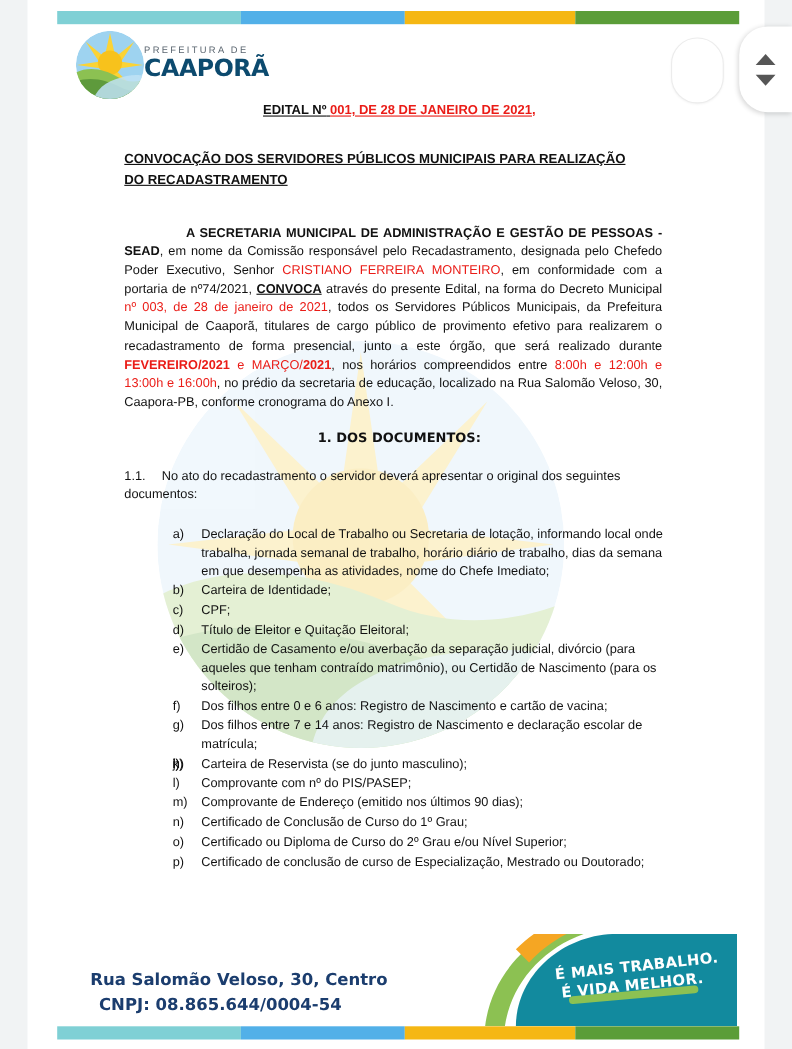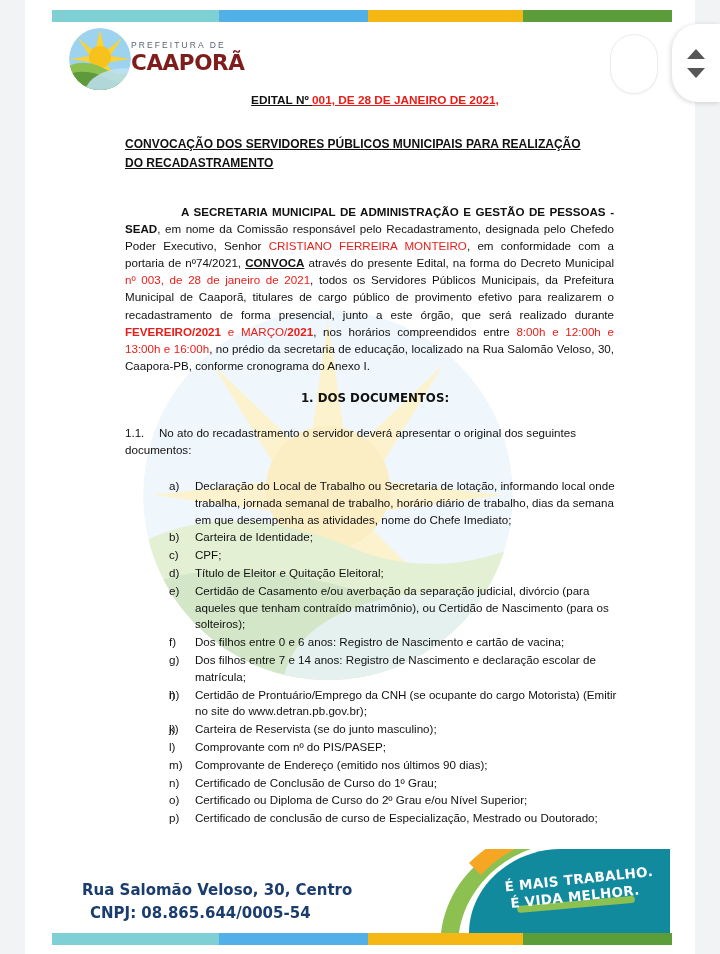--- a/index.html
+++ b/index.html
@@ -80,29 +80,29 @@
   #brand-sub {
     font-size: 8.5px;
     letter-spacing: 2.1px;
     color: #5b6670;
     font-weight: 400;
     margin-bottom: 2px;
   }
   #brand-name {
     font-size: 21.5px;
     letter-spacing: -0.4px;
-    color: #7f1d1d;
+    color: #0c4a6e;
     font-weight: 700;
     font-family: "DejaVu Sans", sans-serif;
   }
 
   
   #doc {
     position: absolute;
-    left: 100px;
+    left: 88px;
     top: 92px;
     width: 500px;
     color: #111;
     font-size: 11.6px;
     line-height: 1.48;
   }
   .h-title {
     text-align: center;
     font-weight: 700;
     font-size: 11.8px;
@@ -306,34 +306,34 @@
 
       <ol class="alpha" id="doc-list">
           <li><span class="mk">a)</span><span>Declaração do Local de Trabalho ou Secretaria de lotação, informando local onde trabalha, jornada semanal de trabalho, horário diário de trabalho, dias da semana em que desempenha as atividades, nome do Chefe Imediato;</span></li>
           <li><span class="mk">b)</span><span>Carteira de Identidade;</span></li>
           <li><span class="mk">c)</span><span>CPF;</span></li>
           <li><span class="mk">d)</span><span>Título de Eleitor e Quitação Eleitoral;</span></li>
           <li><span class="mk">e)</span><span>Certidão de Casamento e/ou averbação da separação judicial, divórcio (para aqueles que tenham contraído matrimônio), ou Certidão de Nascimento (para os solteiros);</span></li>
           <li><span class="mk">f)</span><span>Dos filhos entre 0 e 6 anos: Registro de Nascimento e cartão de vacina;</span></li>
           <li><span class="mk">g)</span><span>Dos filhos entre 7 e 14 anos: Registro de Nascimento e declaração escolar de matrícula;</span></li>
           <li><span class="mk">h)</span></li>
-          <li><span class="mk">i)</span><span>Certidão de Prontuário/Emprego da CNH (se ocupante do cargo Motorista) (Emitir no site do www.detran.pb.gov.br);</span></li>
+          <li><span class="mk">i)</span></li>
           <li><span class="mk">j)</span></li>
           <li><span class="mk">k)</span><span>Carteira de Reservista (se do junto masculino);</span></li>
           <li><span class="mk">l)</span><span>Comprovante com nº do PIS/PASEP;</span></li>
           <li><span class="mk">m)</span><span>Comprovante de Endereço (emitido nos últimos 90 dias);</span></li>
           <li><span class="mk">n)</span><span>Certificado de Conclusão de Curso do 1º Grau;</span></li>
           <li><span class="mk">o)</span><span>Certificado ou Diploma de Curso do 2º Grau e/ou Nível Superior;</span></li>
           <li><span class="mk">p)</span><span>Certificado de conclusão de curso de Especialização, Mestrado ou Doutorado;</span></li>
         </ol>
     </div>
 
     <div id="footer-addr">
       <div>Rua Salomão Veloso, 30, Centro</div>
-      <div class="l2">CNPJ: 08.865.644/0005-54</div>
+      <div class="l2">CNPJ: 08.865.644/0004-54</div>
     </div>
 
     <div id="footer-art">
       <svg width="245" height="84" viewBox="0 0 245 84">
         <path d="M245 0 L245 84 L44 84 C44 38 86 0 136 0 Z" fill="#128a9e"></path>
         <path d="M120 -4 C74 6 40 42 34 84 L16 84 C22 34 62 -6 114 -14 Z" fill="#8cc152"></path>
         <path d="M138 -14 C104 -10 76 4 56 26 L44 14 C68 -10 100 -24 140 -26 Z" fill="#f5a623"></path>
         <rect x="92" y="57" width="118" height="7" rx="3.5" fill="#8cc152" transform="rotate(-5 92 57)"></rect>
       </svg>
       <div class="slogan">

